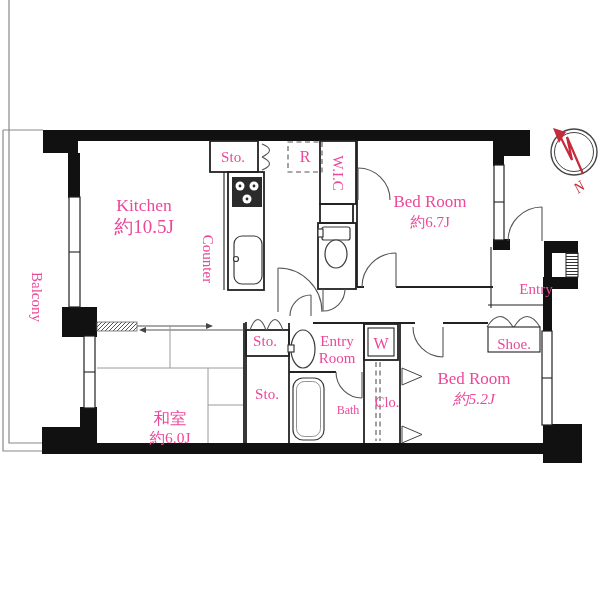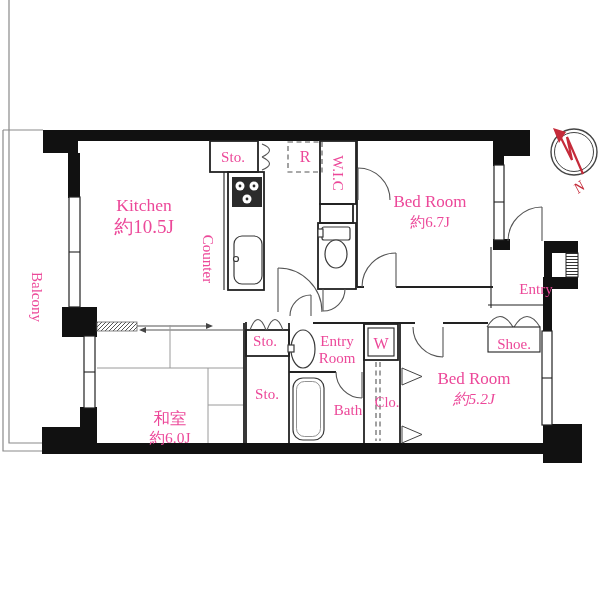--- a/index.html
+++ b/index.html
@@ -240,21 +240,21 @@
   </div>
 
   <div class="lbl" style="left:337px;top:350px;font-size:15px;line-height:17px;">
     <div>Entry</div>
     <div>Room</div>
   </div>
 
   <div class="lbl" style="left:381px;top:344px;font-size:16px;">W</div>
   <div class="lbl" style="left:265px;top:341px;font-size:15px;">Sto.</div>
   <div class="lbl" style="left:267px;top:394px;font-size:15px;">Sto.</div>
-  <div class="lbl" style="left:348px;top:410px;font-size:15px;">Bath</div>
+  <div class="lbl" style="left:348px;top:410px;font-size:12px;">Bath</div>
   <div class="lbl" style="left:387px;top:403px;font-size:14.5px;">Clo.</div>
 
   <div class="lbl" style="left:170px;top:387px;font-size:16.5px;line-height:19px;margin-top:41px;">
     <div>和室</div>
     <div style="font-size:15.5px;">約6.0J</div>
   </div>
 
   <div class="lbl vert" style="left:37px;top:297px;font-size:15px;">Balcony</div>
 
 </div>

